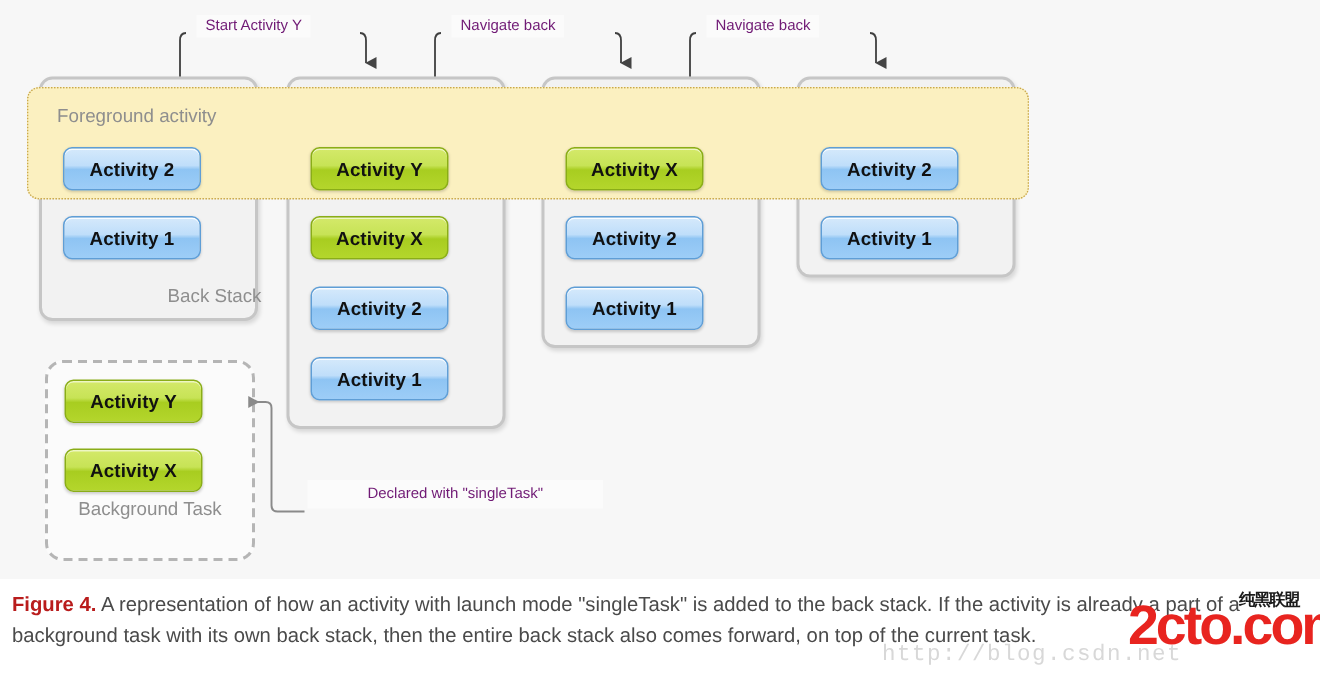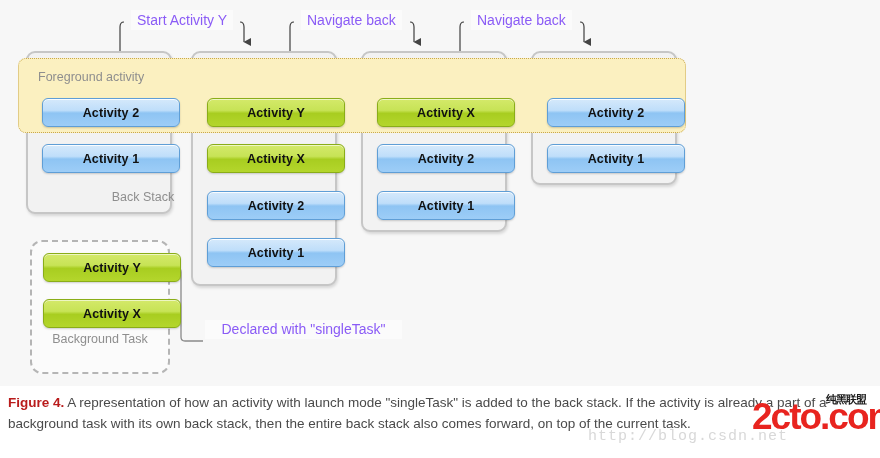--- a/index.html
+++ b/index.html
@@ -37,21 +37,21 @@
     box-shadow:1px 2px 3px rgba(0,0,0,0.13);
   }
   .stack.s1{left:26px;top:51px;width:146px;height:163px;}
   .stack.s2{left:191px;top:51px;width:146px;height:235px;}
   .stack.s3{left:361px;top:51px;width:146px;height:181px;}
   .stack.s4{left:531px;top:51px;width:146px;height:134px;}
 
   
   .chip{
     position:absolute;
-    width:138px;height:29px;
+    width:92px;height:29px;
     border-radius:6px;
     box-sizing:border-box;
     display:flex;align-items:center;justify-content:center;
     font-size:12.5px;font-weight:bold;color:#111;
     letter-spacing:.1px;
     z-index:5;
   }
   .chip.blue{
     background:linear-gradient(to bottom,#d5e9fb 0%,#bfdefa 42%,#8ec4f3 52%,#9dcdf7 100%);
     border:1px solid #5f9ed6;
@@ -79,22 +79,22 @@
     border:2px dashed #b5b5b5;
     border-radius:12px;
     box-sizing:border-box;
     z-index:1;
   }
 
   
   .callout{
     position:absolute;
     background:#fbfbfb;
-    color:#8b5cf6;
-    font-size:14px;
+    color:#701a75;
+    font-size:10px;
     padding:2px 6px;
     white-space:nowrap;
     z-index:7;
   }
   .callout.two-line{
     text-align:center;white-space:normal;line-height:15px;
   }
 
   svg.overlay{
     position:absolute;left:0;top:0;width:880px;height:385px;

